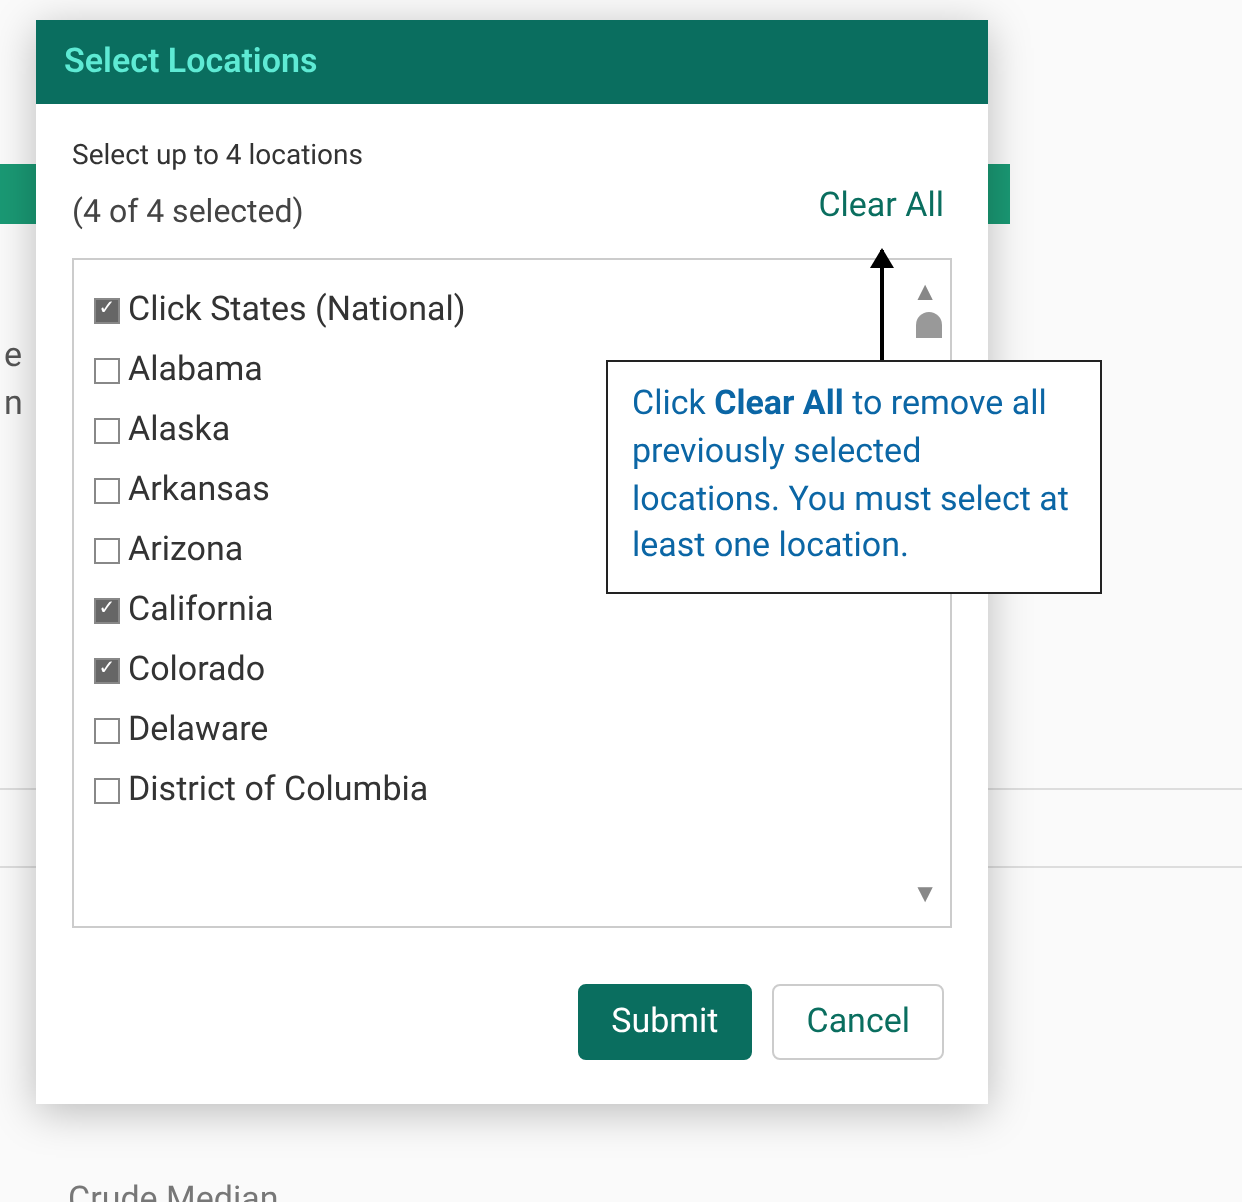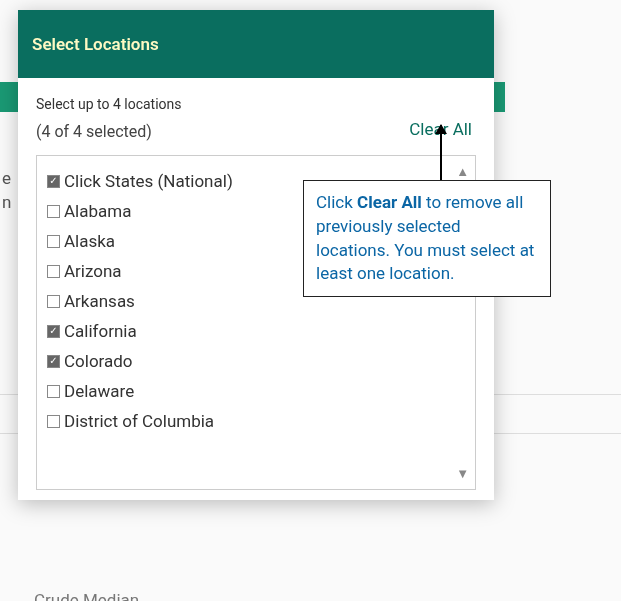--- a/index.html
+++ b/index.html
@@ -25,22 +25,22 @@
       position: absolute;
       left: 18px;
       top: 10px;
       width: 476px;
       background: #fff;
       box-shadow: 0 4px 20px rgba(0,0,0,0.25);
       z-index: 10;
     }
     .modal-header {
       background: #0a6e5f;
-      color: #fef9c3;
-      padding: 24px 14px;
+      color: #5eead4;
+      padding: 11px 14px;
       font-size: 17px;
       font-weight: 600;
     }
     .modal-body {
       padding: 16px 18px 10px 18px;
     }
     .instr {
       font-size: 14px;
       color: #333;
       line-height: 1.5;
@@ -197,25 +197,25 @@
           <div class="list-item">
             <span class="chk"></span>
             <span>Alabama</span>
           </div>
           <div class="list-item">
             <span class="chk"></span>
             <span>Alaska</span>
           </div>
           <div class="list-item">
             <span class="chk"></span>
+            <span>Arkansas</span>
+          </div>
+          <div class="list-item">
+            <span class="chk"></span>
             <span>Arizona</span>
-          </div>
-          <div class="list-item">
-            <span class="chk"></span>
-            <span>Arkansas</span>
           </div>
           <div class="list-item">
             <span class="chk checked">✓</span>
             <span>California</span>
           </div>
           <div class="list-item">
             <span class="chk checked">✓</span>
             <span>Colorado</span>
           </div>
           <div class="list-item">
@@ -225,18 +225,22 @@
           <div class="list-item">
             <span class="chk"></span>
             <span>District of Columbia</span>
           </div>
         </div>
       <div class="scroll-up">▲</div>
       <div class="scroll-thumb"></div>
       <div class="scroll-down">▼</div>
     </div>
   </div>
+  <div class="modal-footer">
+    <div class="btn btn-submit">Submit</div>
+    <div class="btn btn-cancel">Cancel</div>
+  </div>
 </div>
 
 <div class="arrow"></div>
 <div class="callout">
   <span>Click </span><b>Clear All</b><span> to remove all previously selected locations. You must select at least one location.</span>
 </div>
 
 </body></html>

